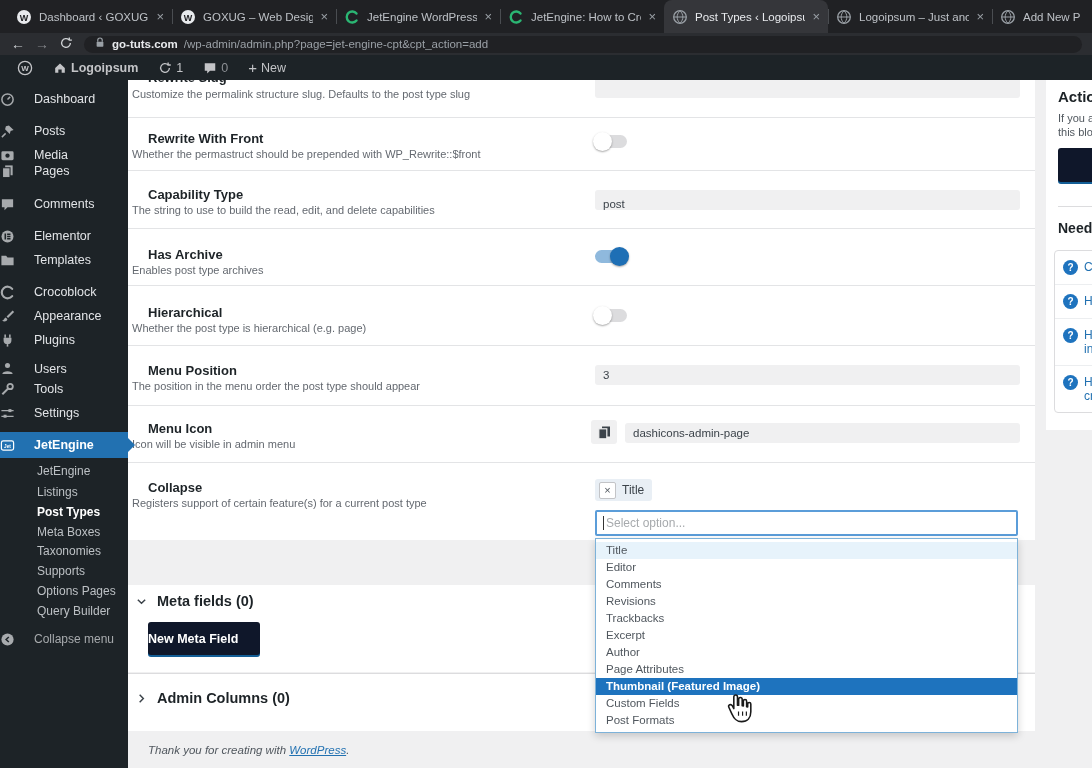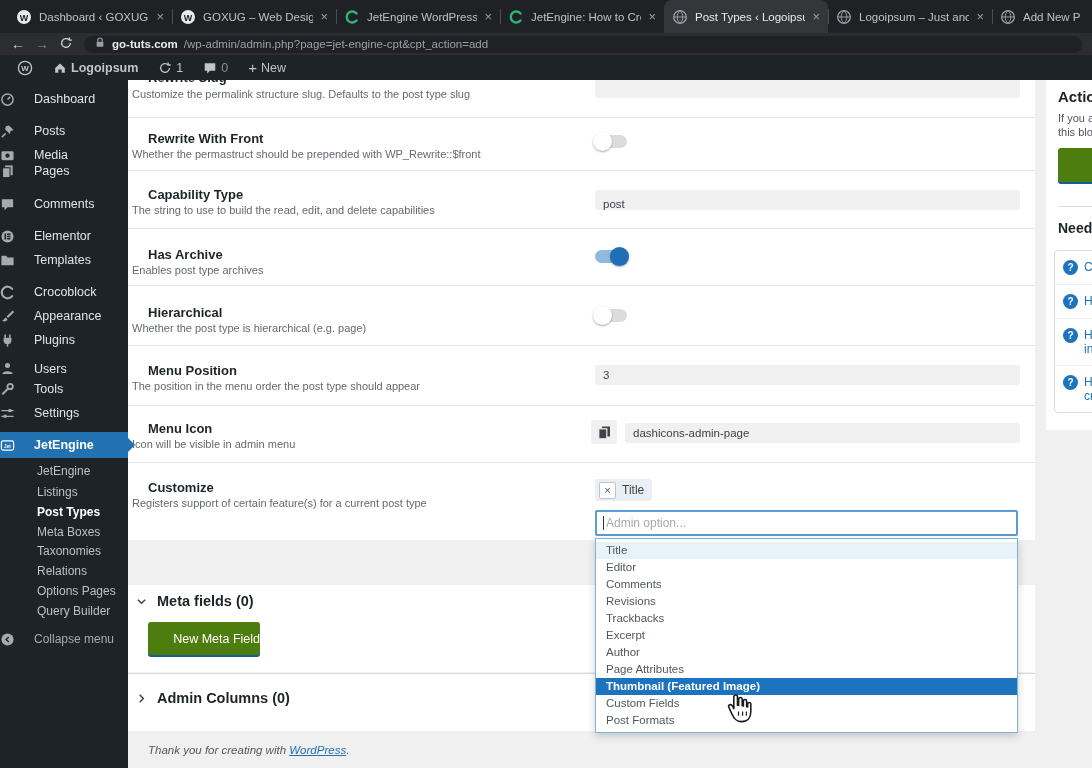--- a/index.html
+++ b/index.html
@@ -40,21 +40,21 @@
   .finput{position:absolute;left:467px;width:425px;height:20px;background:#f0f0f1;border-radius:3px;font-size:11.5px;color:#3c434a;display:flex;align-items:center;padding-left:8px;box-sizing:border-box;}
   .toggle{position:absolute;left:467px;width:32px;height:13px;border-radius:8px;background:#dcdcde;}
   .toggle .knob{position:absolute;top:-3px;left:-2px;width:19px;height:19px;border-radius:50%;background:#fff;box-shadow:0 1px 2px rgba(0,0,0,.35);}
   .toggle.on{background:#8fb9dd;}
   .toggle.on .knob{left:auto;right:-2px;background:#1e6fb5;}
   .tagchip{position:absolute;left:467px;height:22px;background:#e9eff5;border-radius:3px;display:flex;align-items:center;gap:6px;padding:0 8px 0 4px;font-size:12px;color:#3c434a;}
   .tagx{width:15px;height:15px;background:#fff;border:1px solid #c3c4c7;border-radius:2px;display:flex;align-items:center;justify-content:center;font-size:11px;color:#50575e;line-height:1;}
   .iconbtn{position:absolute;left:463px;width:26px;height:24px;background:#f0f0f1;border-radius:3px;display:flex;align-items:center;justify-content:center;}
   .band{position:absolute;left:128px;width:907px;background:#fff;box-sizing:border-box;}
   .secttl{display:flex;align-items:center;gap:10px;font-size:14.5px;font-weight:bold;color:#1d2327;}
-  .btn-primary{position:absolute;background:#4d7c0f;color:#fff;font-size:12.5px;font-weight:normal;border-radius:3px;display:flex;align-items:center;justify-content:flex-end;box-shadow:0 2px 0 #135e96;}
+  .btn-primary{position:absolute;background:#0f172a;color:#fff;font-size:12.5px;font-weight:bold;border-radius:3px;display:flex;align-items:center;justify-content:flex-start;box-shadow:0 2px 0 #135e96;}
   .footer{position:absolute;left:148px;top:744px;font-size:11.5px;font-style:italic;color:#50575e;}
   .footer a{color:#2271b1;}
   
   .rpanel{left:1046px;top:80px;width:90px;height:350px;background:#fff;z-index:5;box-sizing:border-box;}
   .rp-h{position:absolute;left:12px;top:8px;font-size:15px;font-weight:bold;color:#1d2327;white-space:nowrap;}
   .rp-t{position:absolute;left:12px;font-size:11px;color:#50575e;white-space:nowrap;}
   .helpcard{position:absolute;left:8px;top:170px;width:96px;border:1px solid #dcdcde;border-radius:4px;background:#fff;}
   .helprow{display:flex;align-items:flex-start;gap:6px;padding:9px 8px;border-top:1px solid #eceef0;font-size:12px;color:#2271b1;}
   .helprow:first-child{border-top:none;}
   .qicon{width:15px;height:15px;border-radius:50%;background:#1e73be;color:#fff;font-size:10px;font-weight:bold;display:flex;align-items:center;justify-content:center;flex:0 0 auto;}
@@ -199,21 +199,21 @@
         <rect x="6" y="2.5" width="8" height="10" fill="#3c434a"></rect>
         <rect x="2.8" y="4.8" width="8" height="10" fill="#3c434a" stroke="#f0f0f1" stroke-width="1.2"></rect>
       </svg>
   </div>
   <div class="finput" style="top:17px;left:497px;width:395px;">
       <span>dashicons-admin-page</span>
     </div>
 </div>
 
 <div class="row" style="top:462px;height:78px;">
-  <div class="flabel" style="top:17px;">Customize</div>
+  <div class="flabel" style="top:17px;">Collapse</div>
   <div class="fdesc" style="top:34px;">Registers support of certain feature(s) for a current post type</div>
   <div class="tagchip" style="top:16px;">
     <span class="tagx">×</span>
     <span>Title</span>
   </div>
 </div>
 
 <div class="band" style="top:585px;height:87px;padding-left:8px;">
   <div class="secttl abs" style="left:8px;top:8px;">
     <svg width="11" height="11" viewBox="0 0 12 12">
@@ -261,21 +261,21 @@
     </div>
     <div class="helprow">
       <span class="qicon">?</span>
       <span><span>H</span><br><span>cr</span></span>
     </div>
   </div>
 </div>
 
 <div class="abs selinput">
   <span class="caret"></span>
-  <span class="selph">Admin option...</span>
+  <span class="selph">Select option...</span>
 </div>
 <div class="abs ddlist">
   <div class="opt hl">Title</div>
   <div class="opt">Editor</div>
   <div class="opt">Comments</div>
   <div class="opt">Revisions</div>
   <div class="opt">Trackbacks</div>
   <div class="opt">Excerpt</div>
   <div class="opt">Author</div>
   <div class="opt">Page Attributes</div>
@@ -394,21 +394,21 @@
   <div class="smi current" style="top:446px;">
       <span>Post Types</span>
     </div>
   <div class="smi" style="top:466px;">
       <span>Meta Boxes</span>
     </div>
   <div class="smi" style="top:485px;">
       <span>Taxonomies</span>
     </div>
   <div class="smi" style="top:505px;">
-      <span>Relations</span>
+      <span>Supports</span>
     </div>
   <div class="smi" style="top:525px;">
       <span>Options Pages</span>
     </div>
   <div class="smi" style="top:545px;">
       <span>Query Builder</span>
     </div>
   <div class="mi" style="top:572px;color:#a7aaad;font-size:12px;">
     <svg width="15" height="15" viewBox="0 0 16 16">
         <circle cx="8" cy="8" r="6.5" fill="#a7aaad"></circle>

